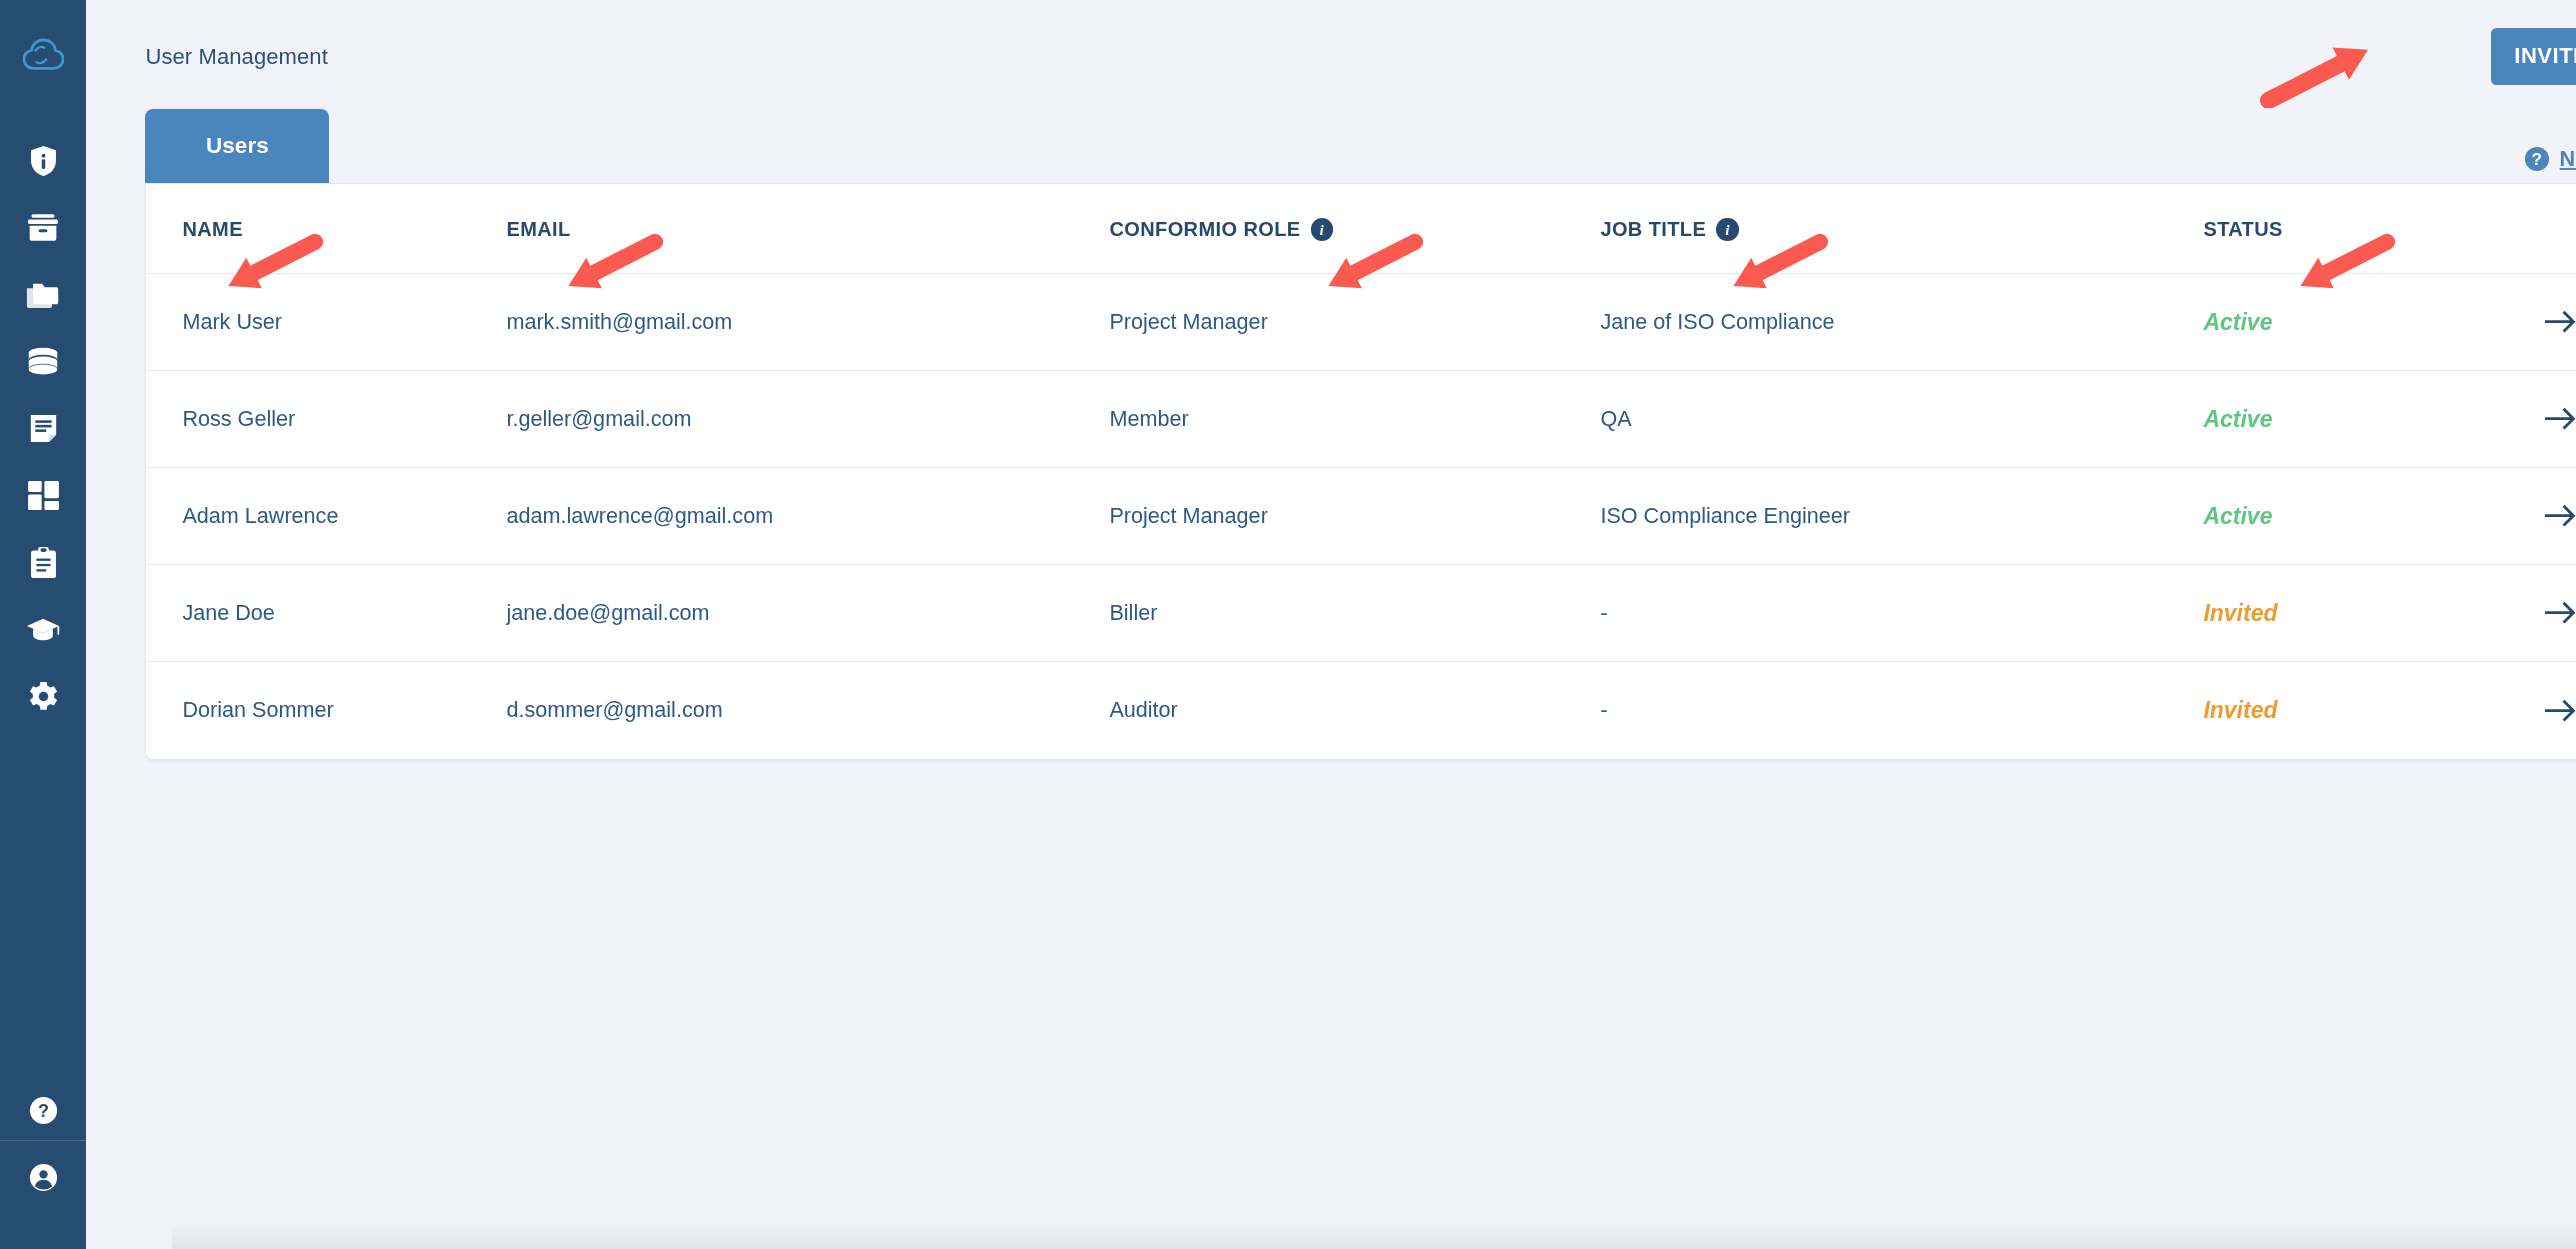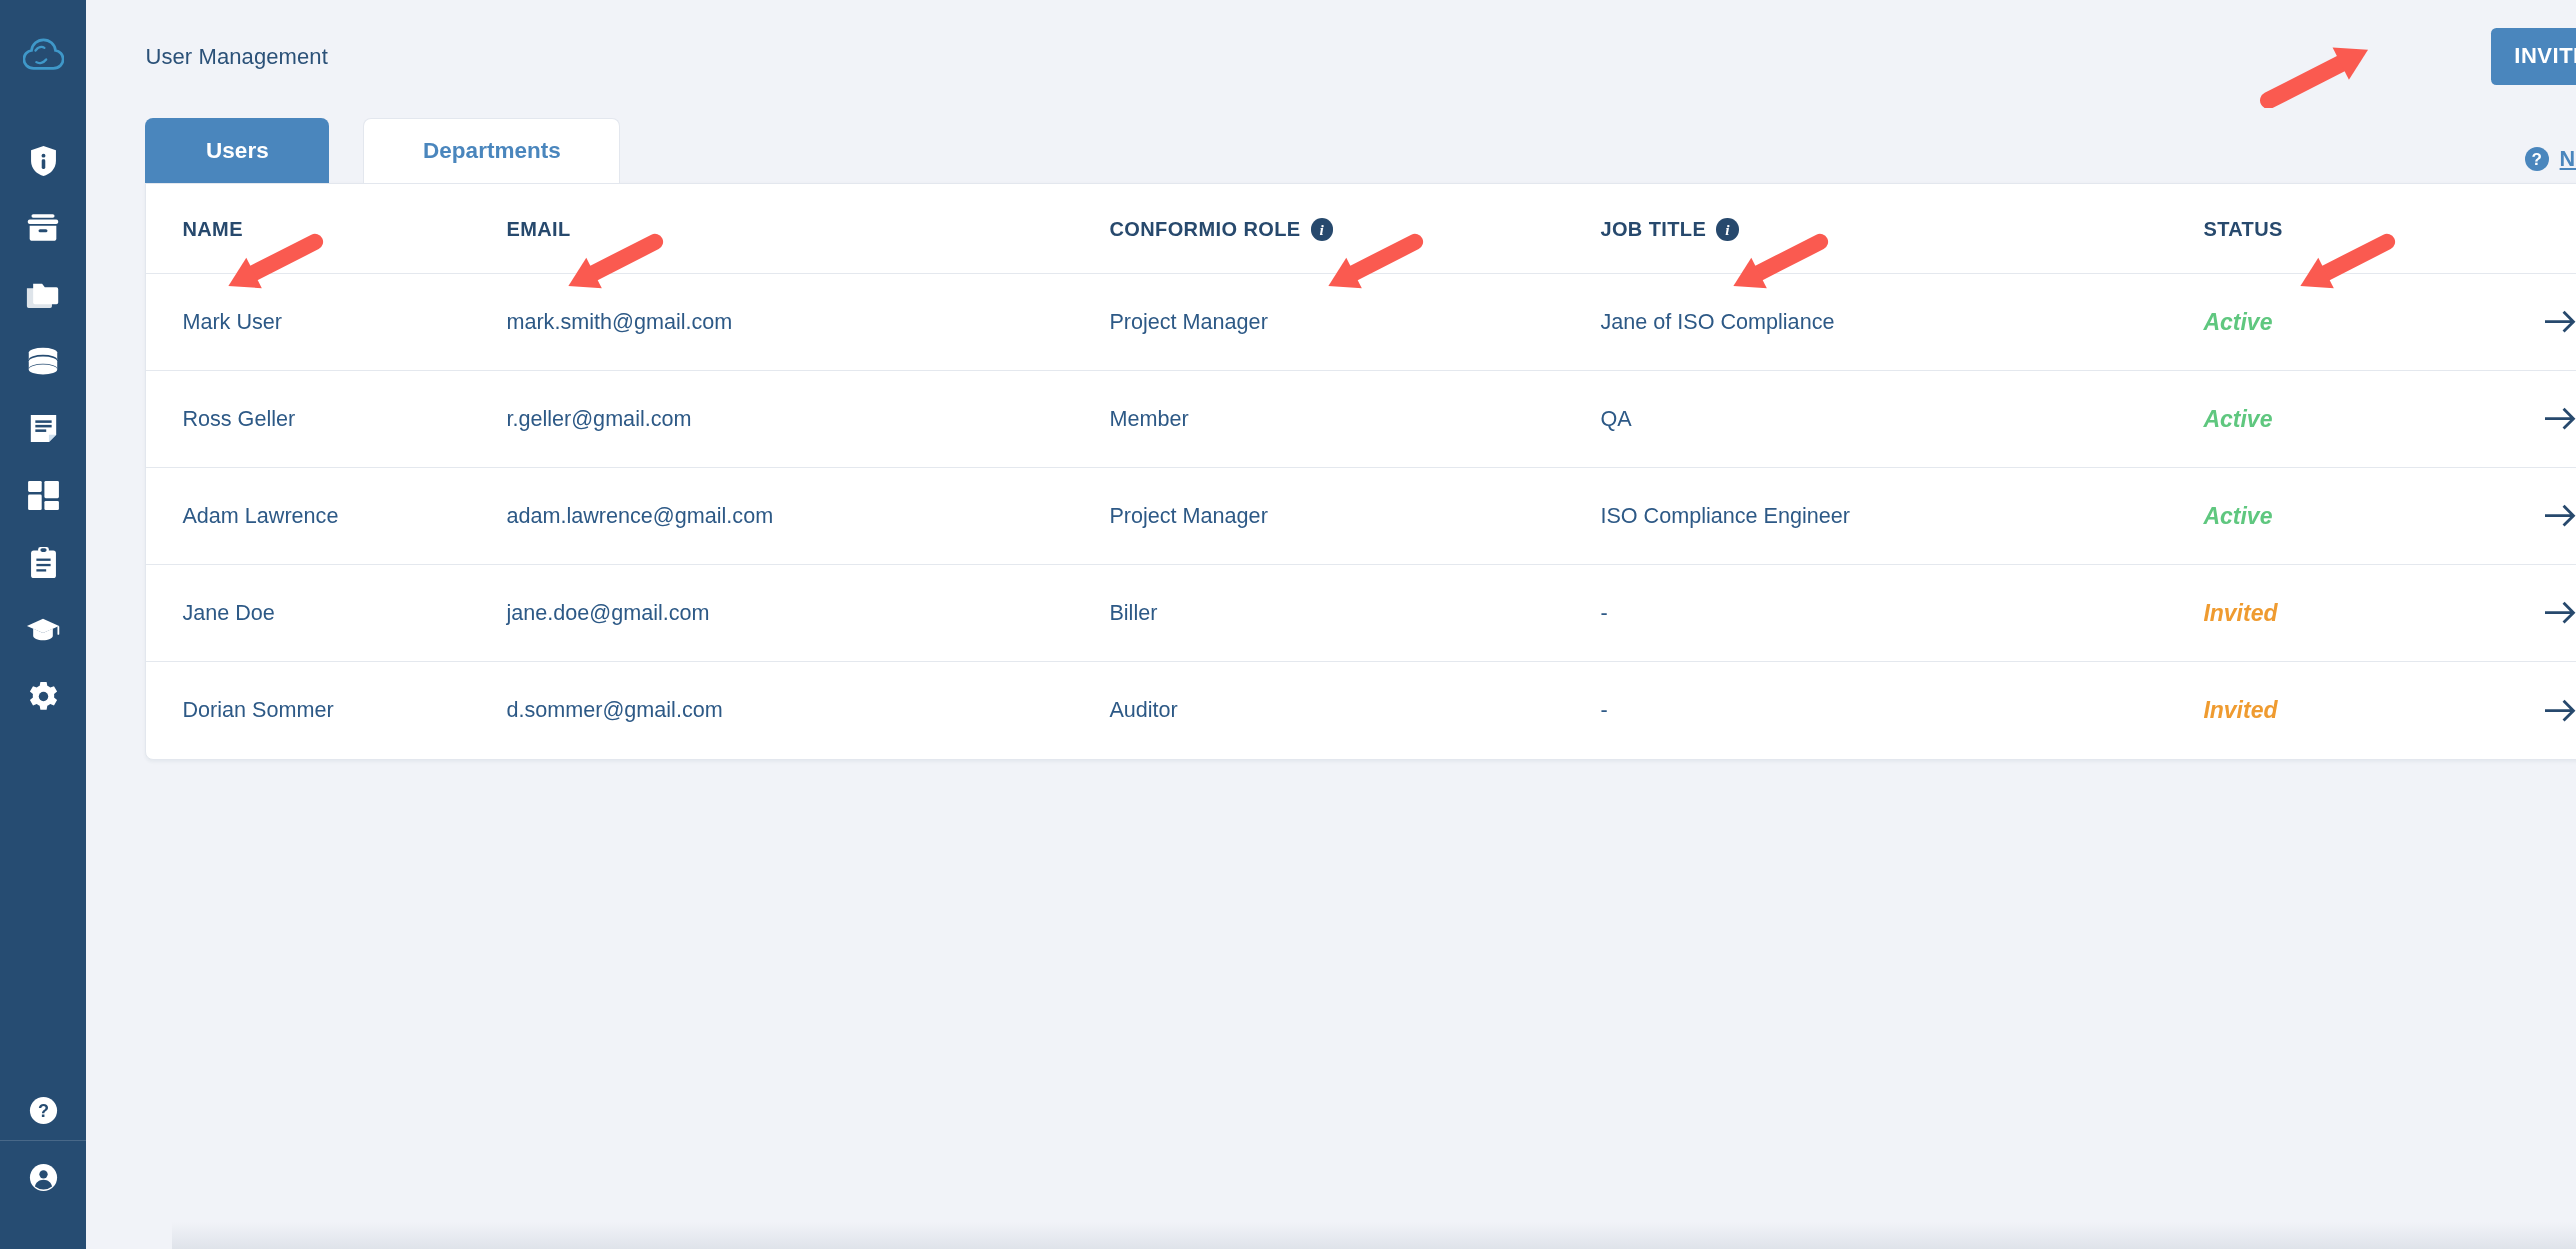--- a/index.html
+++ b/index.html
@@ -58,21 +58,21 @@
     cursor: pointer; white-space: nowrap;
   }
 
   
   .tabrow {
     display: flex; align-items: flex-end;
     padding-left: 23.4px; position: relative;
     height: 70px;
   }
   .tab {
-    height: 65px; min-width: 184px;
+    height: 74px; min-width: 184px;
     display: flex; align-items: center; justify-content: center;
     font-size: 22.5px; font-weight: bold;
     border-radius: 8px 8px 0 0;
     cursor: pointer; user-select: none;
   }
   .tab.active { background: #4a86bd; color: #ffffff; }
   .tab.inactive {
     background: #ffffff; color: #4a86bd;
     border: 0.9px solid #e3e7ee; border-bottom: none;
     margin-left: 34px; min-width: 257px;
@@ -299,21 +299,20 @@
 
   <main class="main">
 
     <div class="page-head">
       <h1 class="page-title">User Management</h1>
       <button class="invite-btn">INVITE USER</button>
     </div>
 
     <div class="tabrow">
       <div class="tab active">Users</div>
-      <div class="tab inactive">Departments</div>
 
       <div class="help-wrap">
         <span class="help-circle">?</span>
         <span class="help-link">Need help?</span>
       </div>
     </div>
 
     <div class="card">
       <table>
         <thead>

